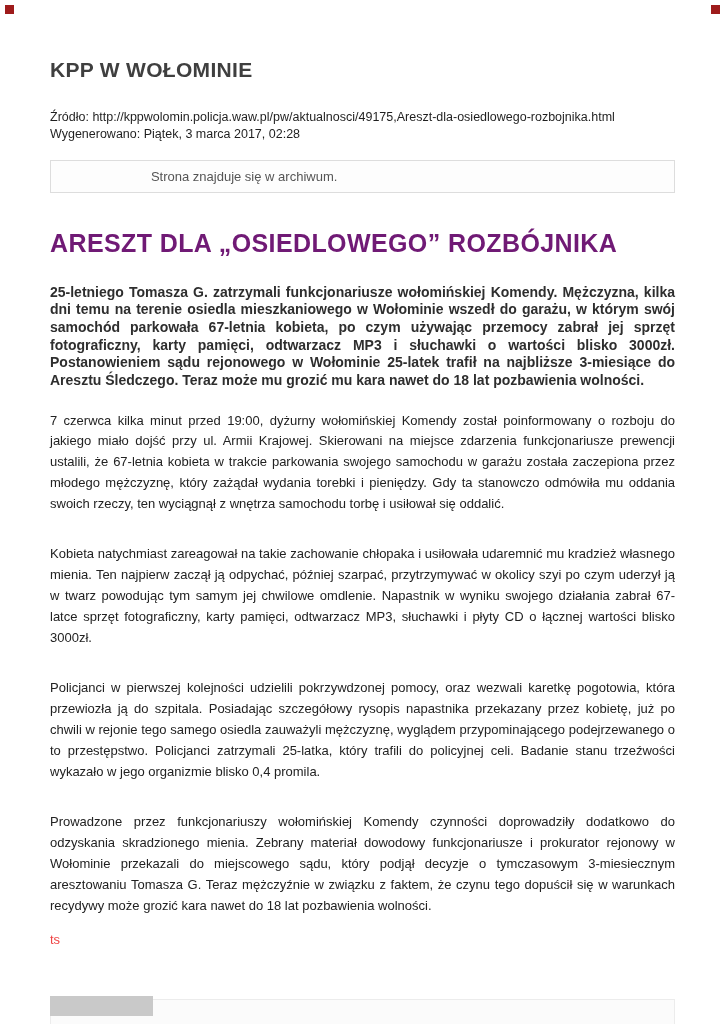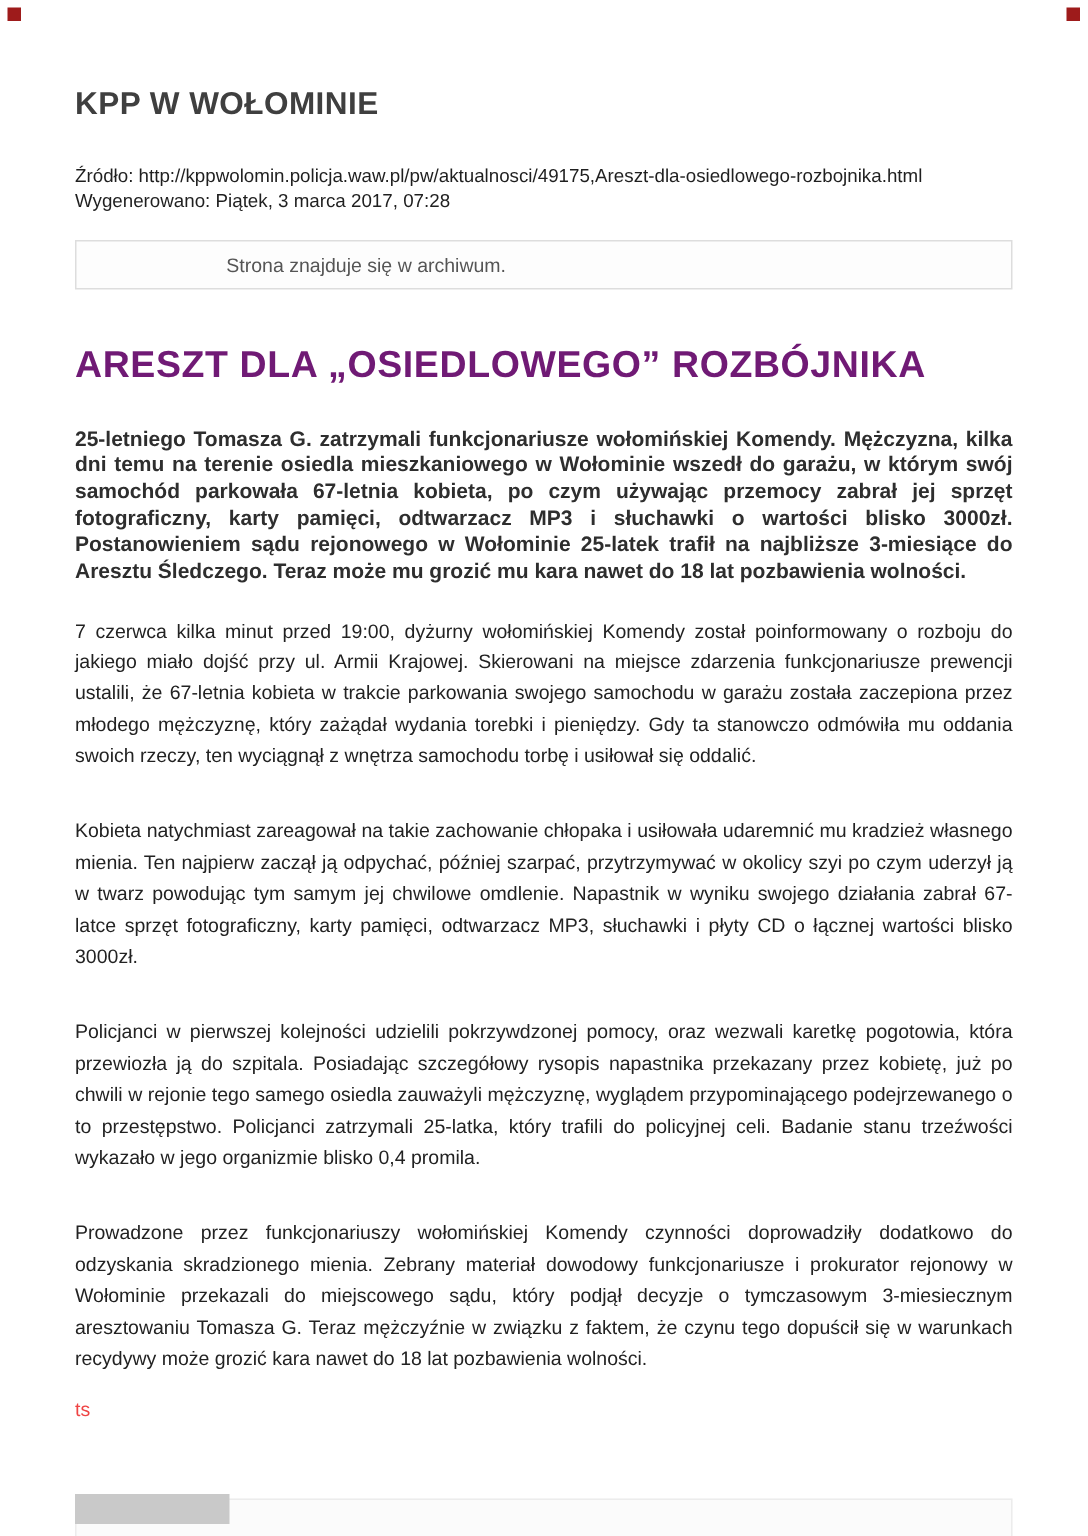--- a/index.html
+++ b/index.html
@@ -114,21 +114,21 @@
 
 <div class="corner tl"></div>
 <div class="corner tr"></div>
 
 <div class="content">
 
   <h1 class="page-title">KPP W WOŁOMINIE</h1>
 
   <div class="meta">
     <div>Źródło: http://kppwolomin.policja.waw.pl/pw/aktualnosci/49175,Areszt-dla-osiedlowego-rozbojnika.html</div>
-    <div>Wygenerowano: Piątek, 3 marca 2017, 07:28</div>
+    <div>Wygenerowano: Piątek, 3 marca 2017, 02:28</div>
   </div>
 
   <div class="archive-box">
     <div class="archive-text">Strona znajduje się w archiwum.</div>
   </div>
 
   <h2 class="article-heading">ARESZT DLA „OSIEDLOWEGO” ROZBÓJNIKA</h2>
 
   <p class="lead">25-letniego Tomasza G. zatrzymali funkcjonariusze wołomińskiej Komendy. Mężczyzna, kilka dni temu na terenie osiedla mieszkaniowego w Wołominie wszedł do garażu, w którym swój samochód parkowała 67-letnia kobieta, po czym używając przemocy zabrał jej sprzęt fotograficzny, karty pamięci, odtwarzacz MP3 i słuchawki o wartości blisko 3000zł. Postanowieniem sądu rejonowego w Wołominie 25-latek trafił na najbliższe 3-miesiące do Aresztu Śledczego. Teraz może mu grozić mu kara nawet do 18 lat pozbawienia wolności.</p>
 

